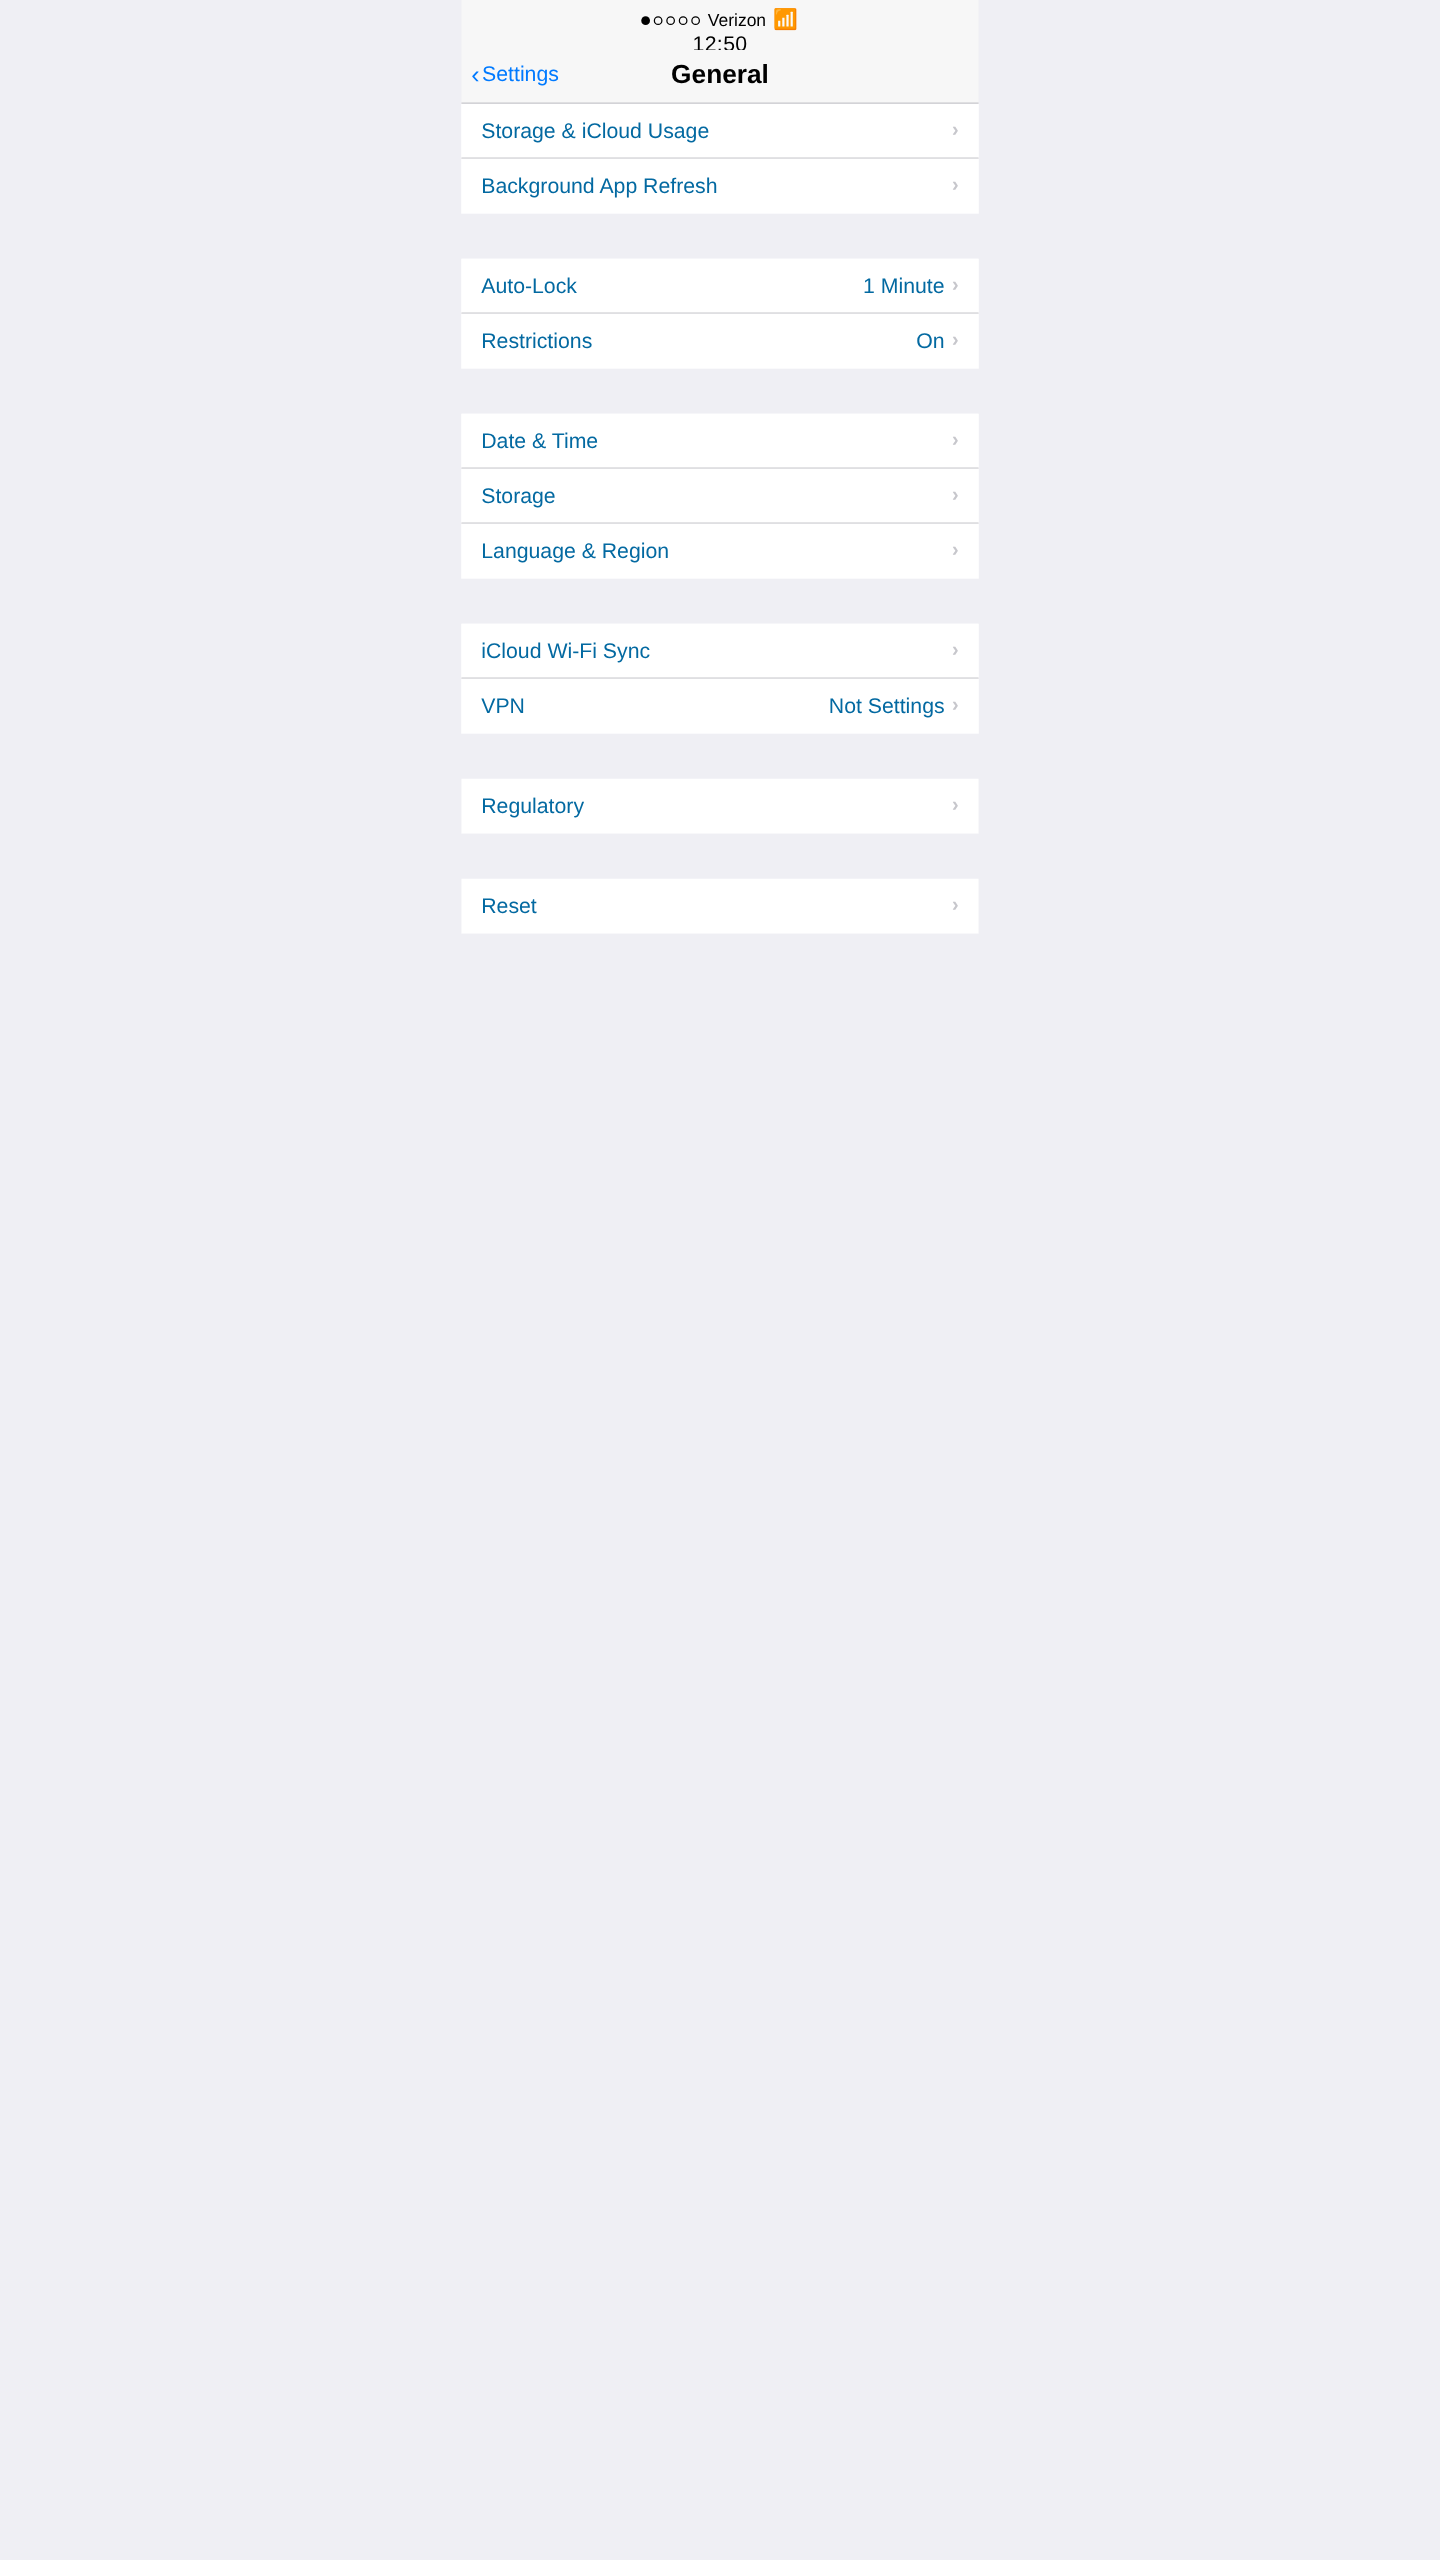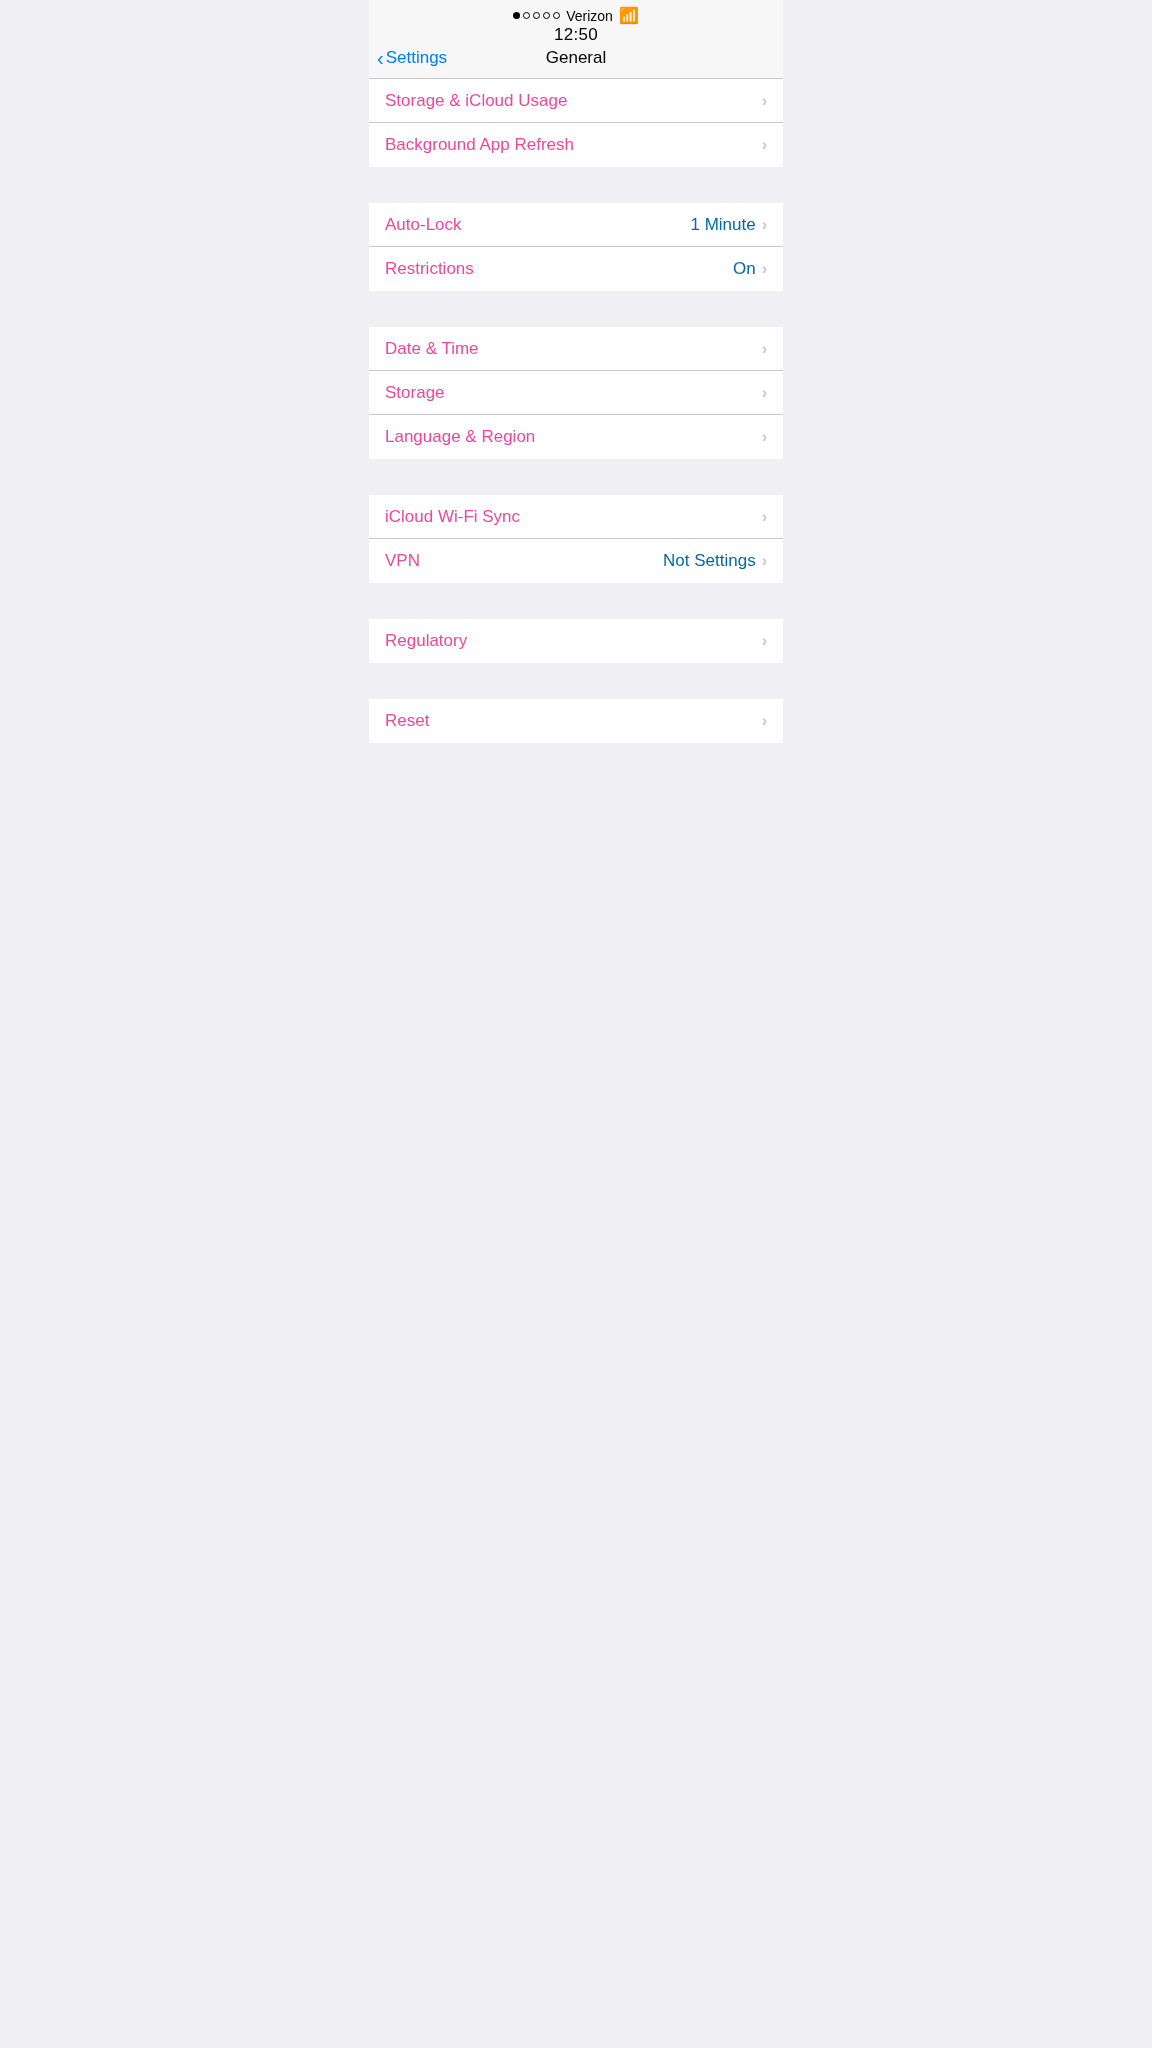--- a/index.html
+++ b/index.html
@@ -132,22 +132,22 @@
       gap: 2px;
     }
 
     .back-chevron {
       font-size: 20px;
       font-weight: 300;
       line-height: 1;
     }
 
     .nav-title {
-      font-size: 17px;
-      font-weight: 400;
+      font-size: 21px;
+      font-weight: 700;
       color: #000;
     }
 
     
     .settings-container {
       background-color: #efeff4;
     }
 
     .settings-group {
       background-color: #fff;
@@ -174,21 +174,21 @@
       border-bottom: none;
     }
 
     .row-left {
       display: flex;
       align-items: center;
     }
 
     .row-label {
       font-size: 17px;
-      color: #ec4899;
+      color: #0369a1;
     }
 
     .row-right {
       display: flex;
       align-items: center;
       gap: 6px;
     }
 
     .row-value {
       font-size: 17px;

